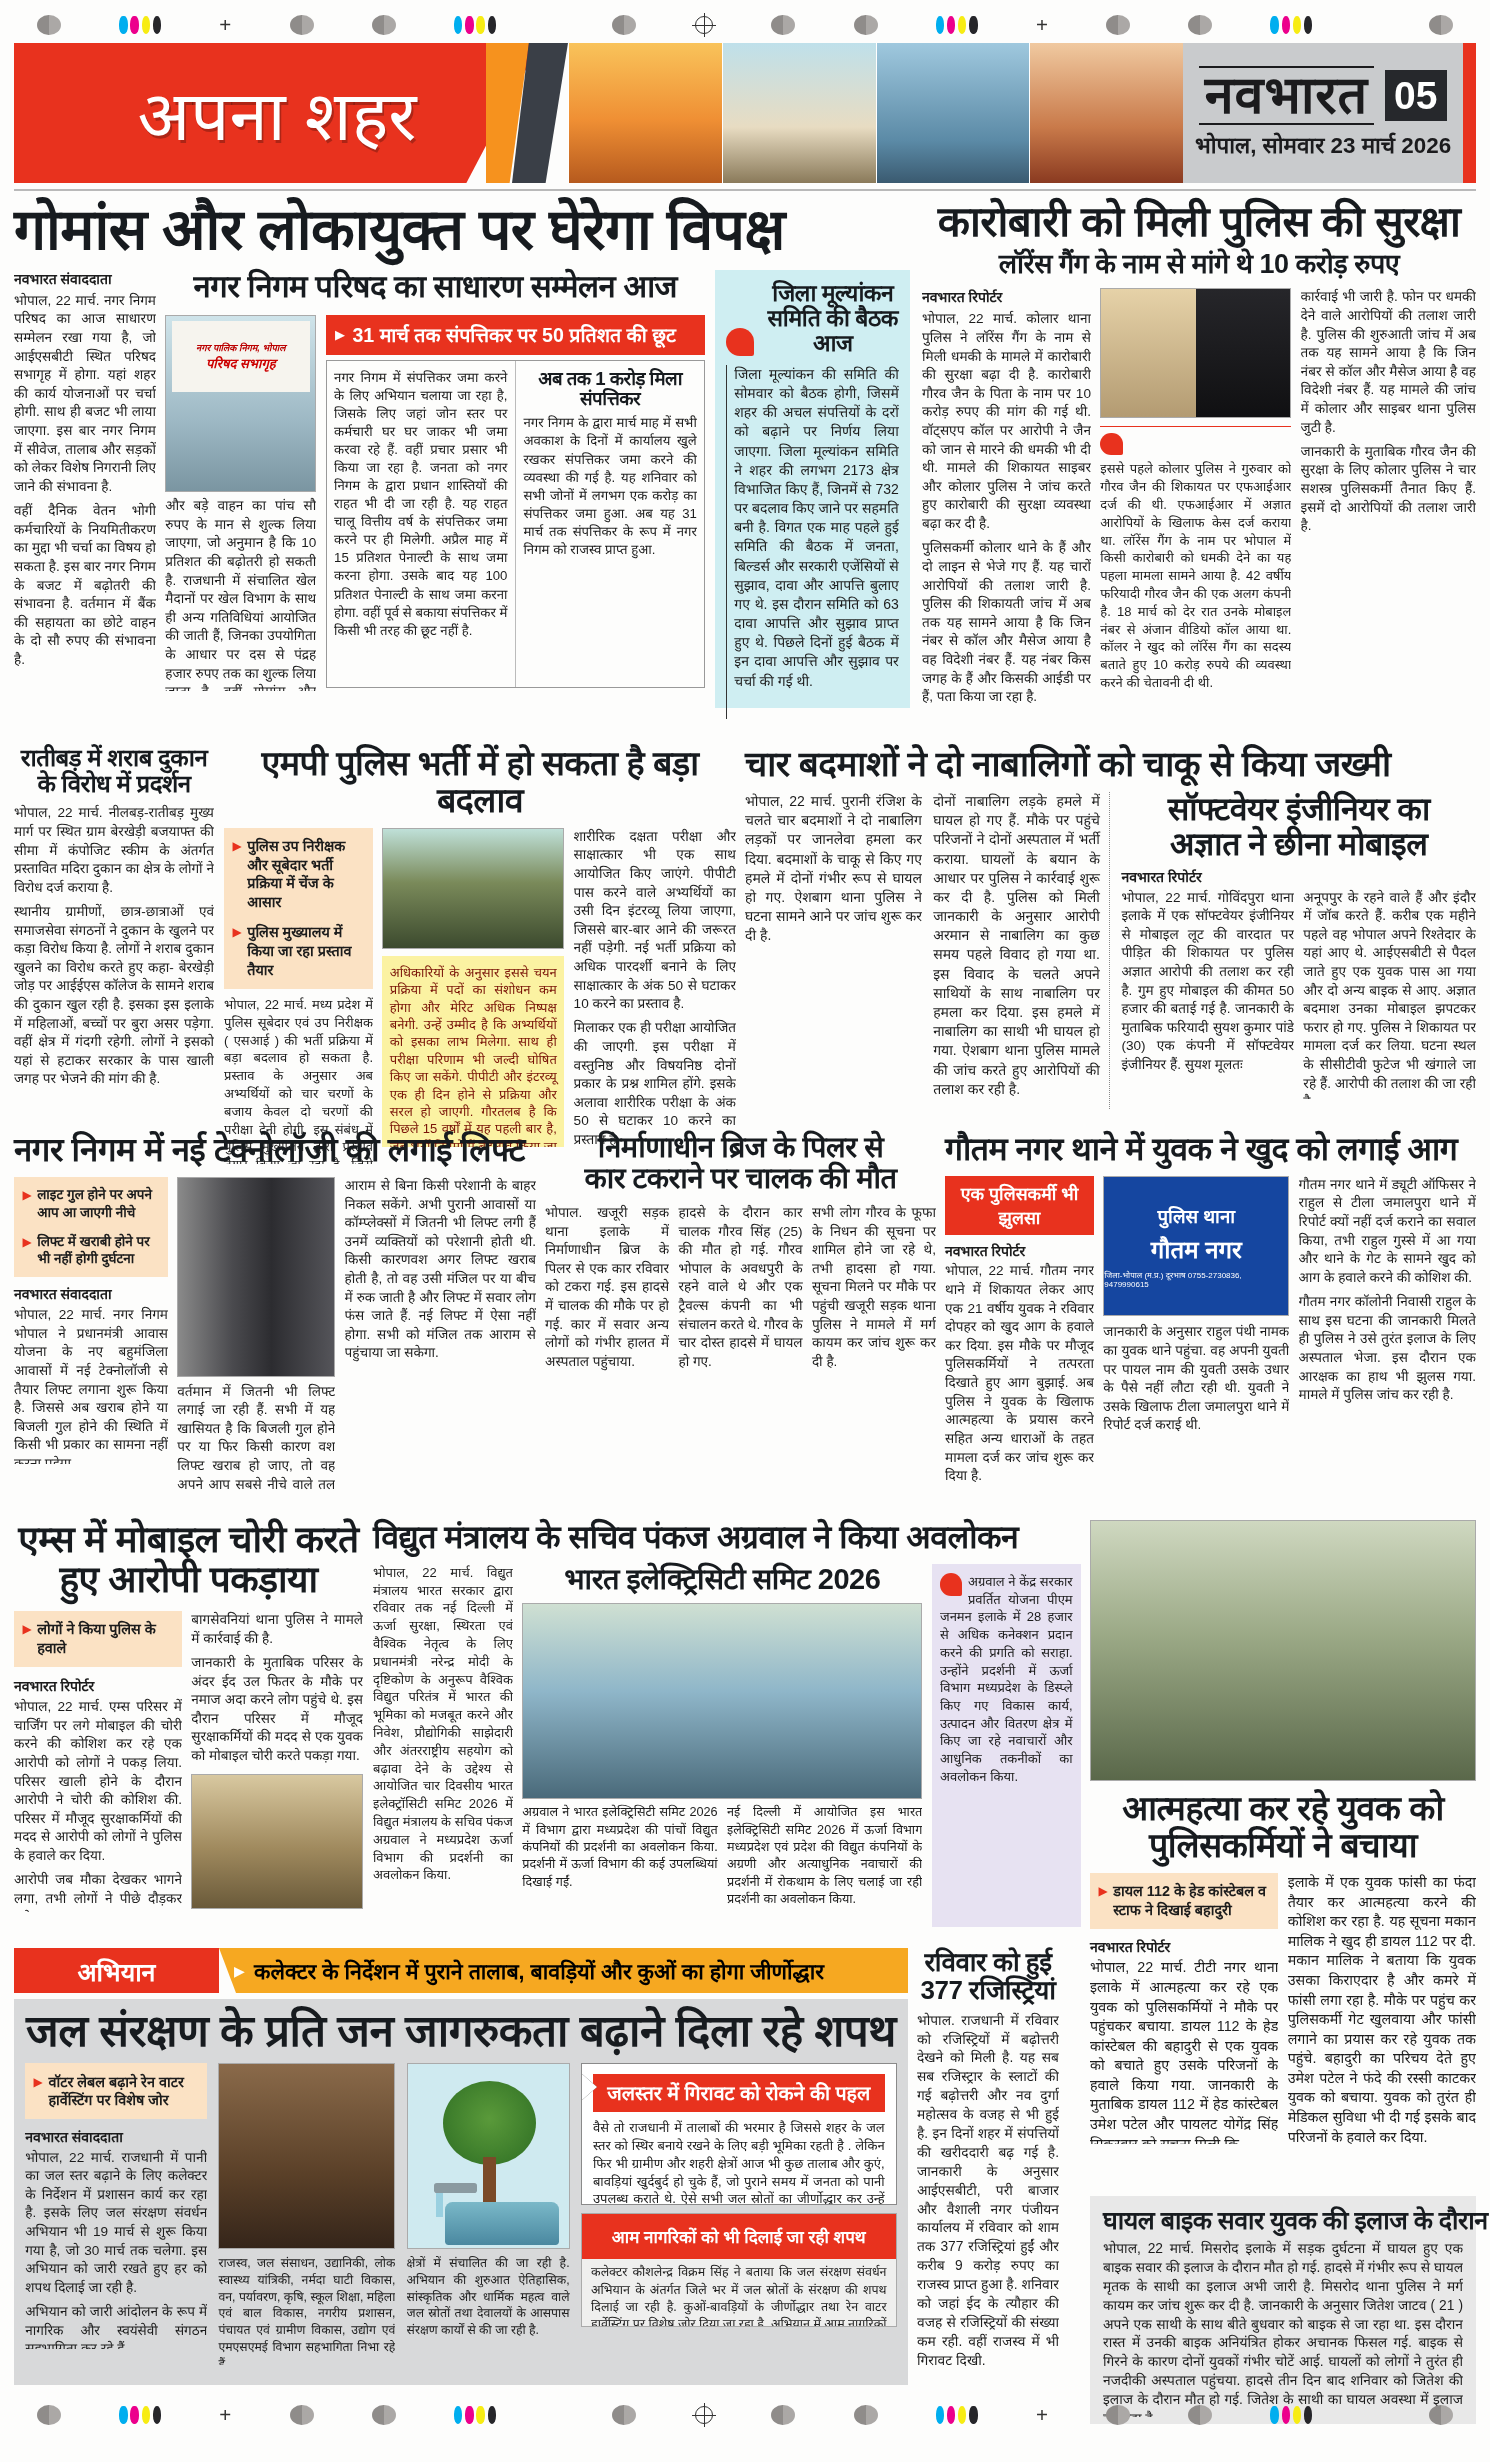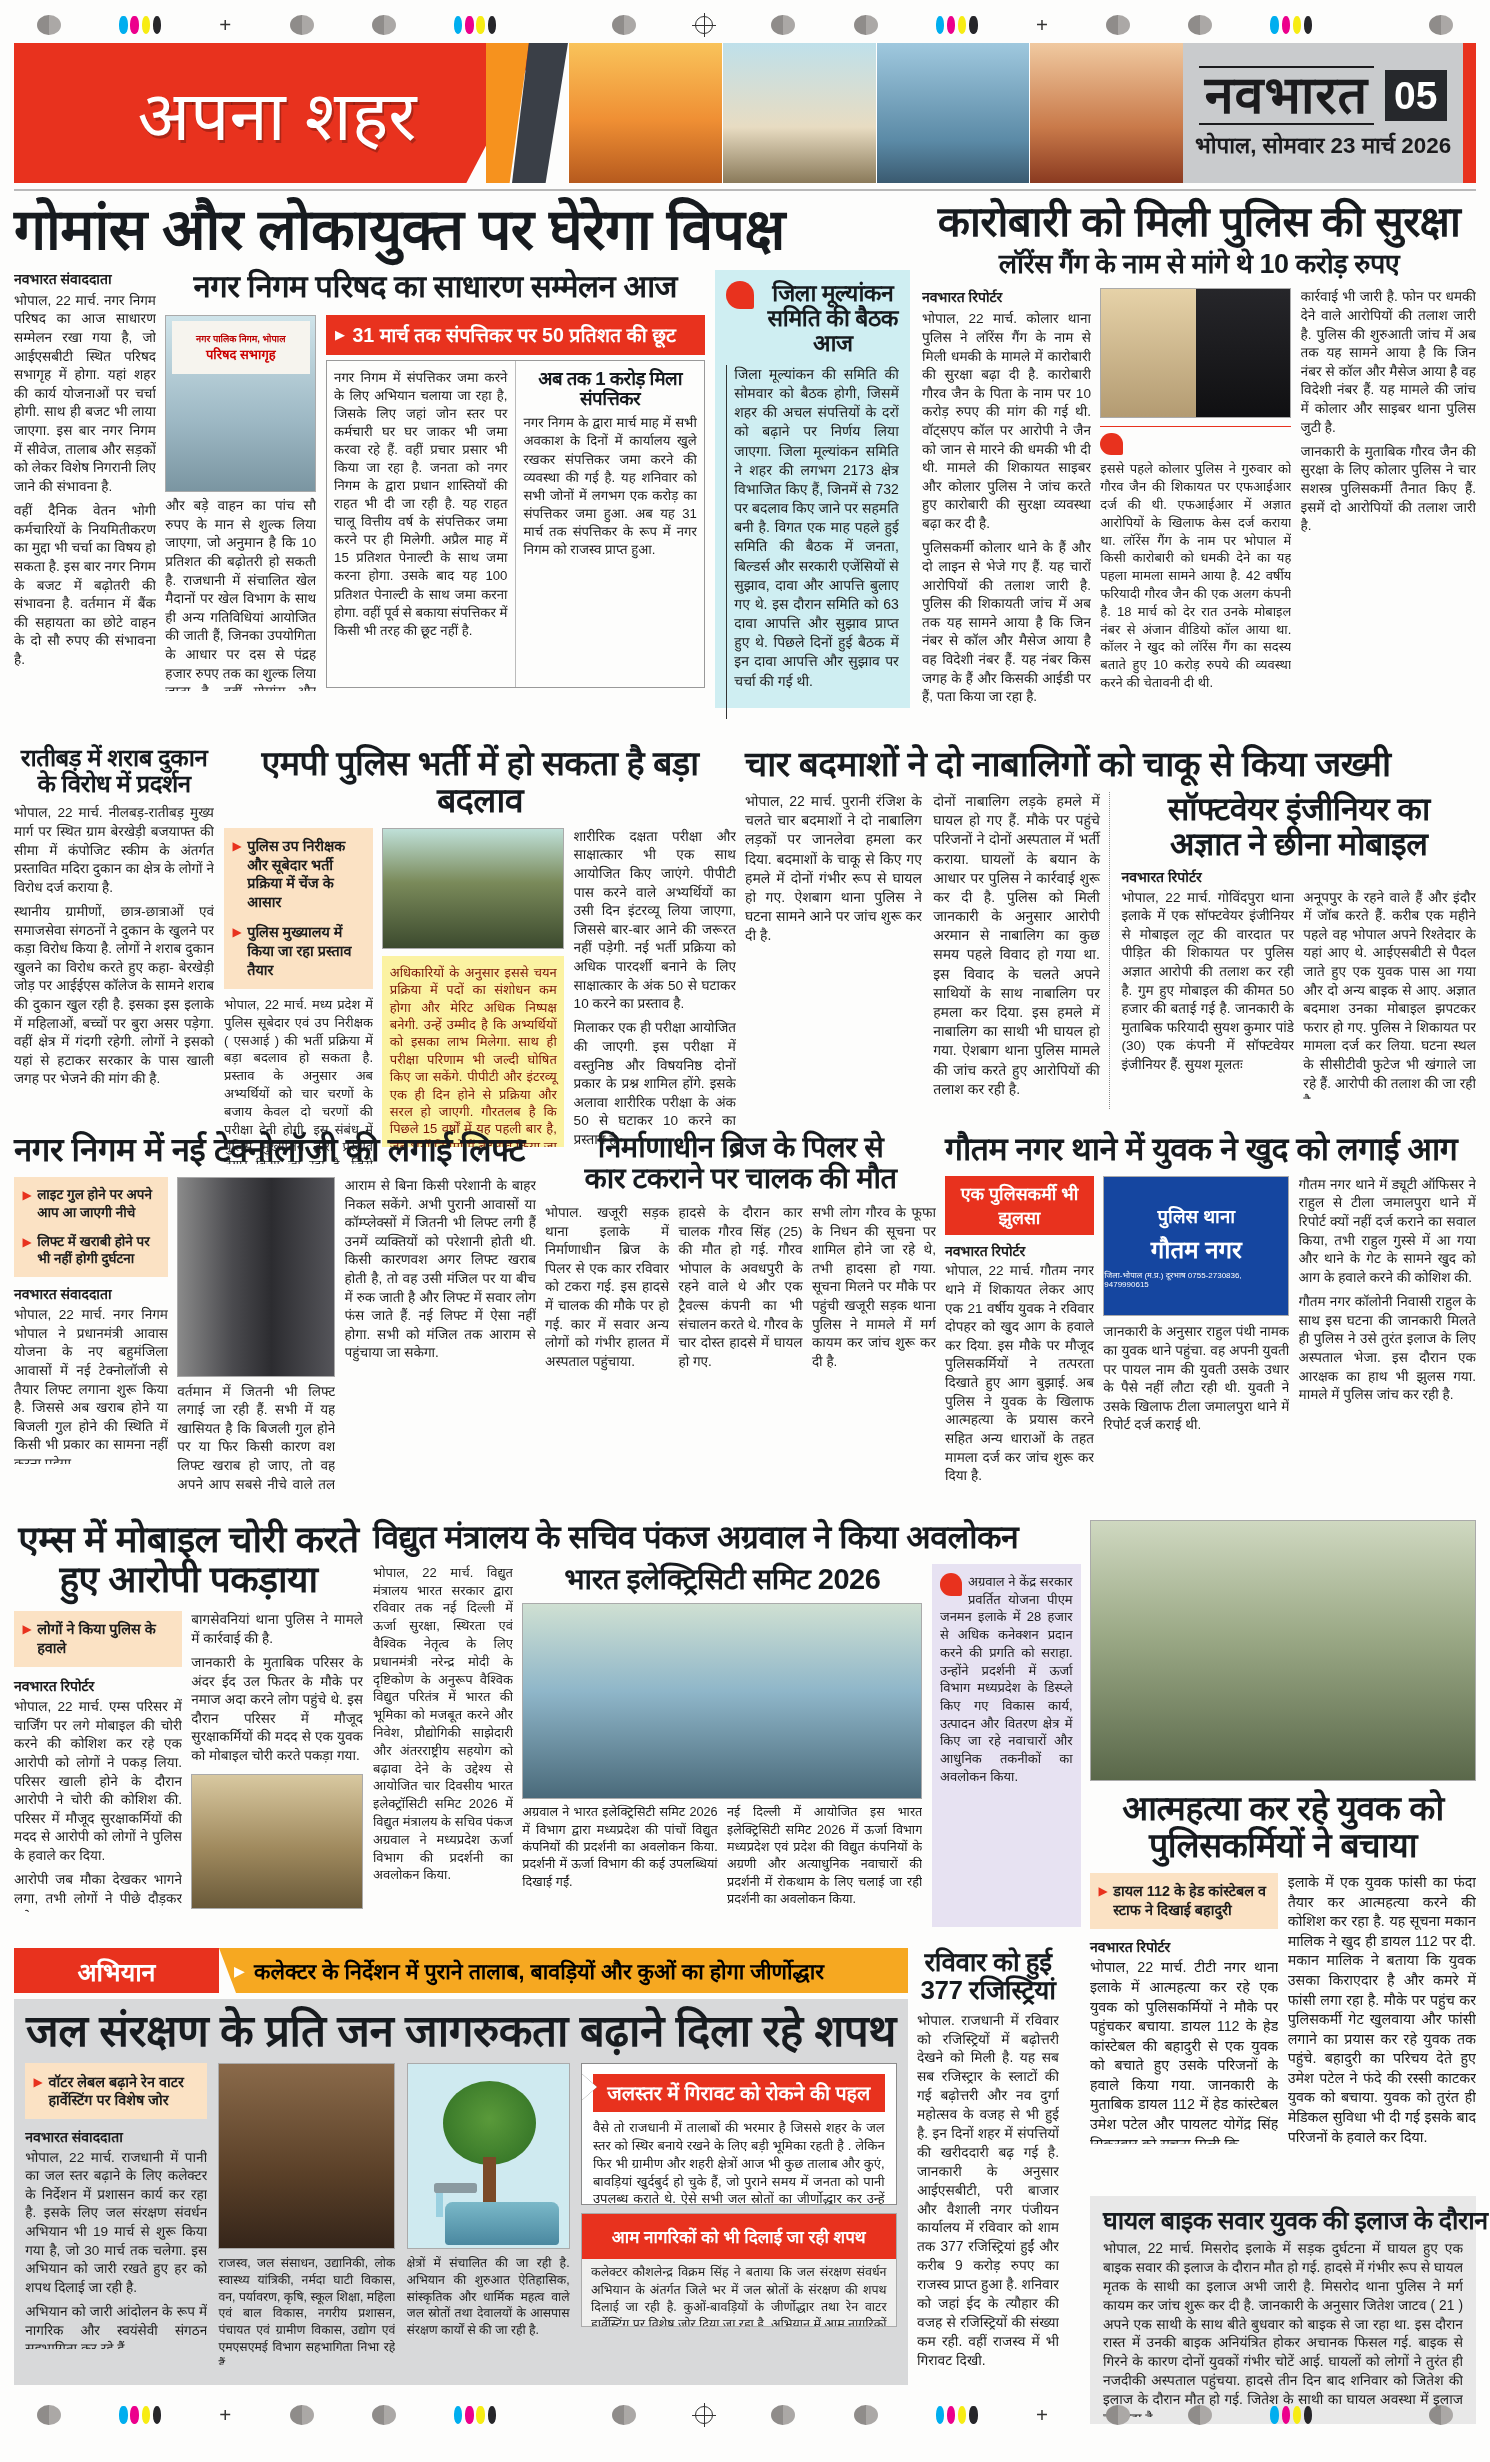--- a/index.html
+++ b/index.html
@@ -47,21 +47,21 @@
                border-top:2.8px solid #1b1b1d; border-bottom:2.8px solid #1b1b1d; padding:0 5.6px; line-height:1.05;}
   .pagenum { background:#26282c; color:#fff; font-size:39px; font-weight:800; padding:3.7px 9.3px; }
   .yellowbox { background:#fbf2a2; color:#7a1408; padding:7.5px; font-size:13px; line-height:1.34; text-align:justify; }
   .violetbox { background:#e7e2f2; padding:9.3px 8.4px; font-size:13px; line-height:1.36; text-align:justify; }
   .cyanbox { background:#cfeef2; padding:11.2px 11.2px; }
   .graybox { background:#e8e8e8; padding:11.2px 13px; }
   .initbox { background:#fff; border:0.9px solid #8a8a8a; }
   .init-title { background:#e8321e; color:#fff; font-weight:bold; font-size:19.6px; text-align:center; padding:5.6px 7.5px; margin:9.3px 11.2px 7.5px; }
   .init-arrow { position:absolute; left:-1.9px; top:7.5px; width:0; height:0; border-top:15px solid transparent;
                 border-bottom:15px solid transparent; border-left:17px solid #fff; filter:drop-shadow(0.9px 0 0 #333); }
-  .photo-banner { position:absolute; top:5.6px; left:5.6px; right:5.6px; background:#f6f4ee; text-align:center; padding:11px 0; }
+  .photo-banner { position:absolute; top:5.6px; left:5.6px; right:5.6px; background:#f6f4ee; text-align:center; padding:20px 0;font-style:italic; }
   .signboard { background:#1546a0; color:#fff; display:flex; flex-direction:column; align-items:center; justify-content:center; gap:3.7px; }
 </style>
 </head>
 <body>
 
 <div class="page">
 
   <div class="marks abs" style="left:0; top:13px; width:1490px;">
       <span class="m-oval"></span>
       <span class="m-dots">
@@ -155,21 +155,21 @@
               <div class="col" style="flex:1; padding:7.5px; border-right:0.9px solid #bbb; font-size:13.2px;">नगर निगम में संपत्तिकर जमा करने के लिए अभियान चलाया जा रहा है, जिसके लिए जहां जोन स्तर पर कर्मचारी घर घर जाकर भी जमा करवा रहे हैं. वहीं प्रचार प्रसार भी किया जा रहा है. जनता को नगर निगम के द्वारा प्रधान शास्तियों की राहत भी दी जा रही है. यह राहत चालू वित्तीय वर्ष के संपत्तिकर जमा करने पर ही मिलेगी. अप्रैल माह में 15 प्रतिशत पेनाल्टी के साथ जमा करना होगा. उसके बाद यह 100 प्रतिशत पेनाल्टी के साथ जमा करना होगा. वहीं पूर्व से बकाया संपत्तिकर में किसी भी तरह की छूट नहीं है.</div>
               <div style="flex:1; padding:7.5px;">
                 <div class="hl center" style="font-size:18.6px; margin-bottom:5.6px;">अब तक 1 करोड़ मिला संपत्तिकर</div>
                 <div class="col" style="font-size:13.2px; height:261px;">नगर निगम के द्वारा मार्च माह में सभी अवकाश के दिनों में कार्यालय खुले रखकर संपत्तिकर जमा करने की व्यवस्था की गई है. यह शनिवार को सभी जोनों में लगभग एक करोड़ का संपत्तिकर जमा हुआ. अब यह 31 मार्च तक संपत्तिकर के रूप में नगर निगम को राजस्व प्राप्त हुआ.</div>
               </div>
             </div>
           </div>
         </div>
       </div>
       <div class="cyanbox" style="flex:1;">
-        <div style="display:flex; gap:13px; align-items:flex-start;">
+        <div style="display:flex; gap:13px; align-items:flex-end;">
           <span class="qmark"></span>
           <div class="hl center" style="font-size:23px; flex:1;">जिला मूल्यांकन समिति की बैठक आज</div>
         </div>
         <div class="col" style="margin-top:9.3px; font-size:14px; height:354px; border-left:1.9px solid #333; padding-left:7.5px;">जिला मूल्यांकन की समिति की सोमवार को बैठक होगी, जिसमें शहर की अचल संपत्तियों के दरों को बढ़ाने पर निर्णय लिया जाएगा. जिला मूल्यांकन समिति ने शहर की लगभग 2173 क्षेत्र विभाजित किए हैं, जिनमें से 732 पर बदलाव किए जाने पर सहमति बनी है. विगत एक माह पहले हुई समिति की बैठक में जनता, बिल्डर्स और सरकारी एजेंसियों से सुझाव, दावा और आपत्ति बुलाए गए थे. इस दौरान समिति को 63 दावा आपत्ति और सुझाव प्राप्त हुए थे. पिछले दिनों हुई बैठक में इन दावा आपत्ति और सुझाव पर चर्चा की गई थी.</div>
       </div>
     </div>
   </section>
 
   <section class="abs" style="left:922px; top:199px; width:554px; height:536px;">
     <h1 class="hl center" style="font-size:42px;">कारोबारी को मिली पुलिस की सुरक्षा</h1>

